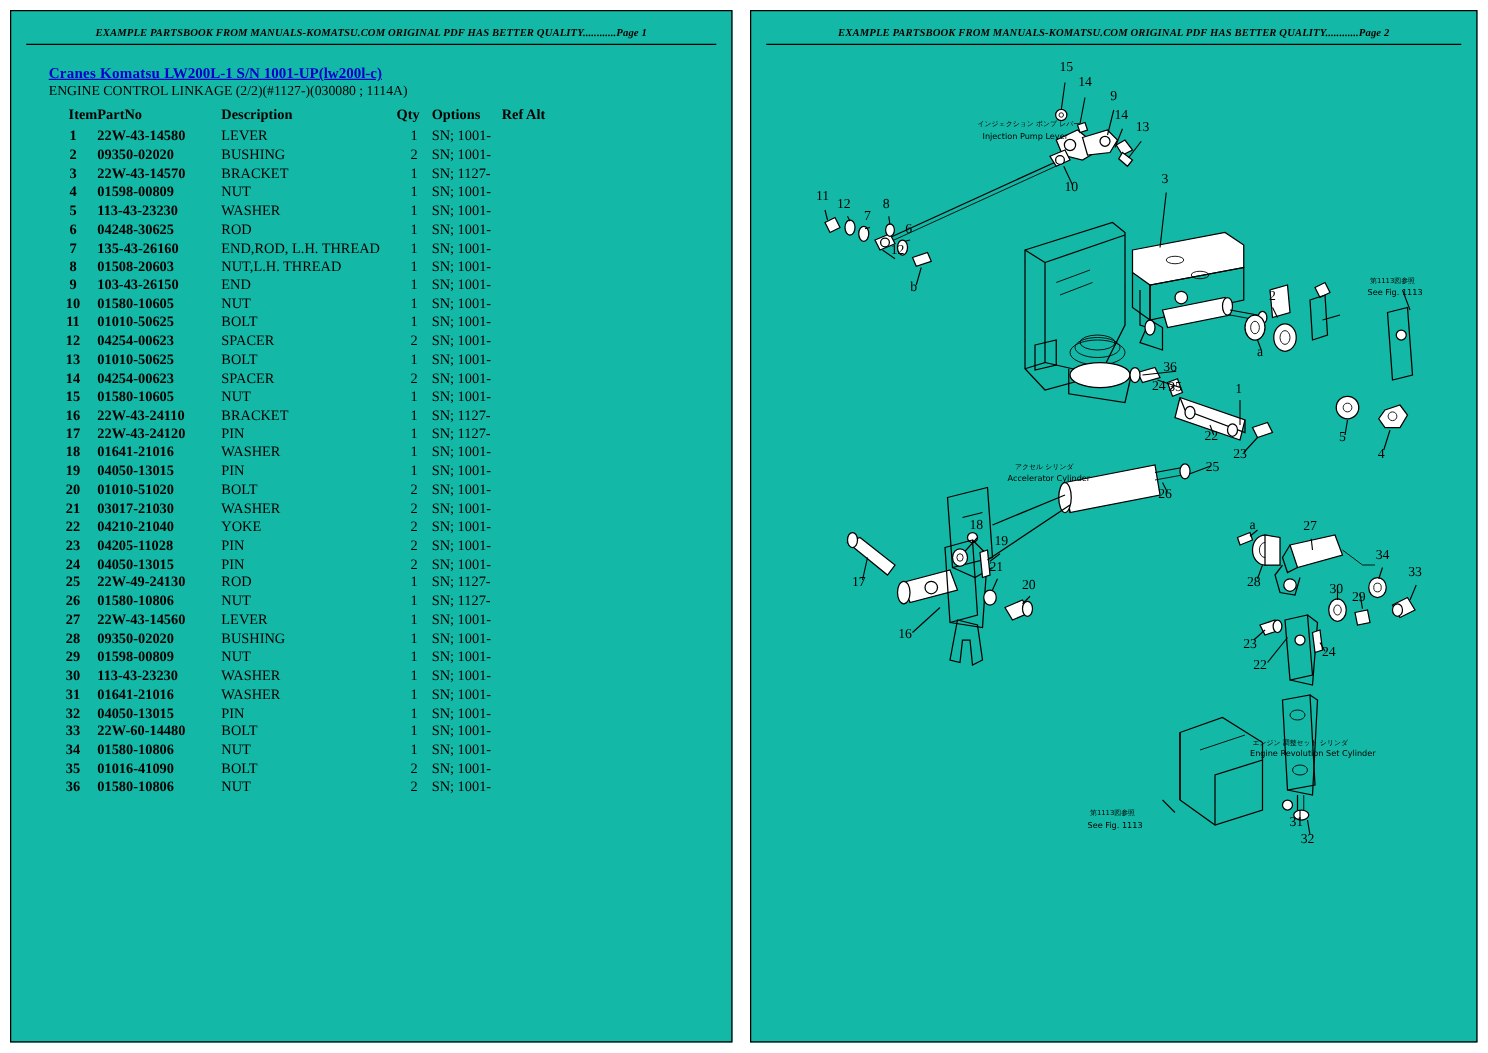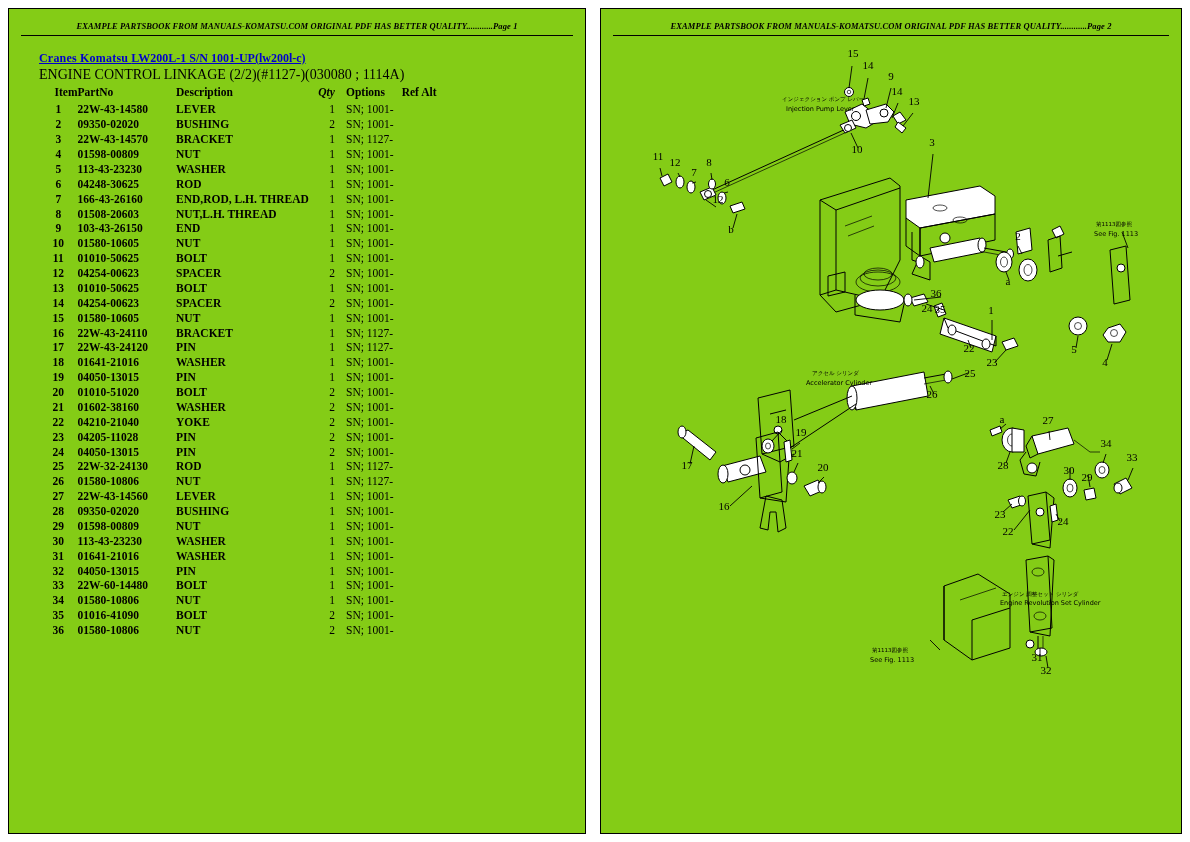--- a/index.html
+++ b/index.html
@@ -16,21 +16,21 @@
     overflow: hidden;
   }
 
   
   .sheet {
     position: absolute;
     top: 8px;
     height: 826px;
     border: 1px solid #000;
     box-sizing: border-box;
-    background: #84cc16;
+    background: #14b8a6;
   }
   .sheet-left  { left: 8px;   width: 578px; }
   .sheet-right { left: 600px; width: 582px; }
 
   
   .run-head {
     position: absolute;
     left: 0;
     right: 0;
     top: 12px;
@@ -60,21 +60,21 @@
     font-weight: bold;
     color: #0000cc;
     text-decoration: underline;
     white-space: nowrap;
   }
   .title-link .crane { letter-spacing: .2px; }
   .title-sub {
     position: absolute;
     left: 30px;
     top: 58px;
-    font-size: 14px;
+    font-size: 11px;
     color: #000;
     white-space: nowrap;
   }
 
   
   .ptable {
     position: absolute;
     left: 30px;
     top: 76px;
     width: 400px;
@@ -89,26 +89,26 @@
     font-size: 11.5px;
     white-space: nowrap;
   }
   .ptable td {
     padding: 1.45px 0;
     white-space: nowrap;
     vertical-align: baseline;
   }
   .c-item  { width: 34px;  text-align: center; font-weight: bold; }
   .c-part  { width: 92px;  font-weight: bold; margin-top: 15px; }
-  .c-desc  { width: 130px; font-weight: bold; }
+  .c-desc  { width: 130px; }
   .c-qty   { width: 26px;  text-align: center; }
   .c-opt   { width: 52px; margin-top: 48px;  }
   .c-ref   { width: 34px; margin-top: 28px;  }
   th.c-item { text-align: right; padding-left: 2px; }
-  th.c-qty  { text-align: left; font-style: italic; }
+  th.c-qty  { text-align: left; }
 
   
   .diagram {
     position: absolute;
     left: 600px;
     top: 8px;
     width: 582px;
     height: 826px;
   }
   .diagram svg { display: block; }
@@ -201,21 +201,21 @@
           <tr>
             <td class="c-item">6</td>
             <td class="c-part">04248-30625</td>
             <td class="c-desc">ROD</td>
             <td class="c-qty">1</td>
             <td class="c-opt">SN; 1001-</td>
             <td class="c-ref"></td>
           </tr>
           <tr>
             <td class="c-item">7</td>
-            <td class="c-part">166-43-26160</td>
+            <td class="c-part">135-43-26160</td>
             <td class="c-desc">END,ROD, L.H. THREAD</td>
             <td class="c-qty">1</td>
             <td class="c-opt">SN; 1001-</td>
             <td class="c-ref"></td>
           </tr>
           <tr>
             <td class="c-item">8</td>
             <td class="c-part">01508-20603</td>
             <td class="c-desc">NUT,L.H. THREAD</td>
             <td class="c-qty">1</td>
@@ -313,21 +313,21 @@
           <tr>
             <td class="c-item">20</td>
             <td class="c-part">01010-51020</td>
             <td class="c-desc">BOLT</td>
             <td class="c-qty">2</td>
             <td class="c-opt">SN; 1001-</td>
             <td class="c-ref"></td>
           </tr>
           <tr>
             <td class="c-item">21</td>
-            <td class="c-part">01602-38160</td>
+            <td class="c-part">03017-21030</td>
             <td class="c-desc">WASHER</td>
             <td class="c-qty">2</td>
             <td class="c-opt">SN; 1001-</td>
             <td class="c-ref"></td>
           </tr>
           <tr>
             <td class="c-item">22</td>
             <td class="c-part">04210-21040</td>
             <td class="c-desc">YOKE</td>
             <td class="c-qty">2</td>
@@ -345,21 +345,21 @@
           <tr>
             <td class="c-item">24</td>
             <td class="c-part">04050-13015</td>
             <td class="c-desc">PIN</td>
             <td class="c-qty">2</td>
             <td class="c-opt">SN; 1001-</td>
             <td class="c-ref"></td>
           </tr>
           <tr>
             <td class="c-item">25</td>
-            <td class="c-part">22W-32-24130</td>
+            <td class="c-part">22W-49-24130</td>
             <td class="c-desc">ROD</td>
             <td class="c-qty">1</td>
             <td class="c-opt">SN; 1127-</td>
             <td class="c-ref"></td>
           </tr>
           <tr>
             <td class="c-item">26</td>
             <td class="c-part">01580-10806</td>
             <td class="c-desc">NUT</td>
             <td class="c-qty">1</td>

